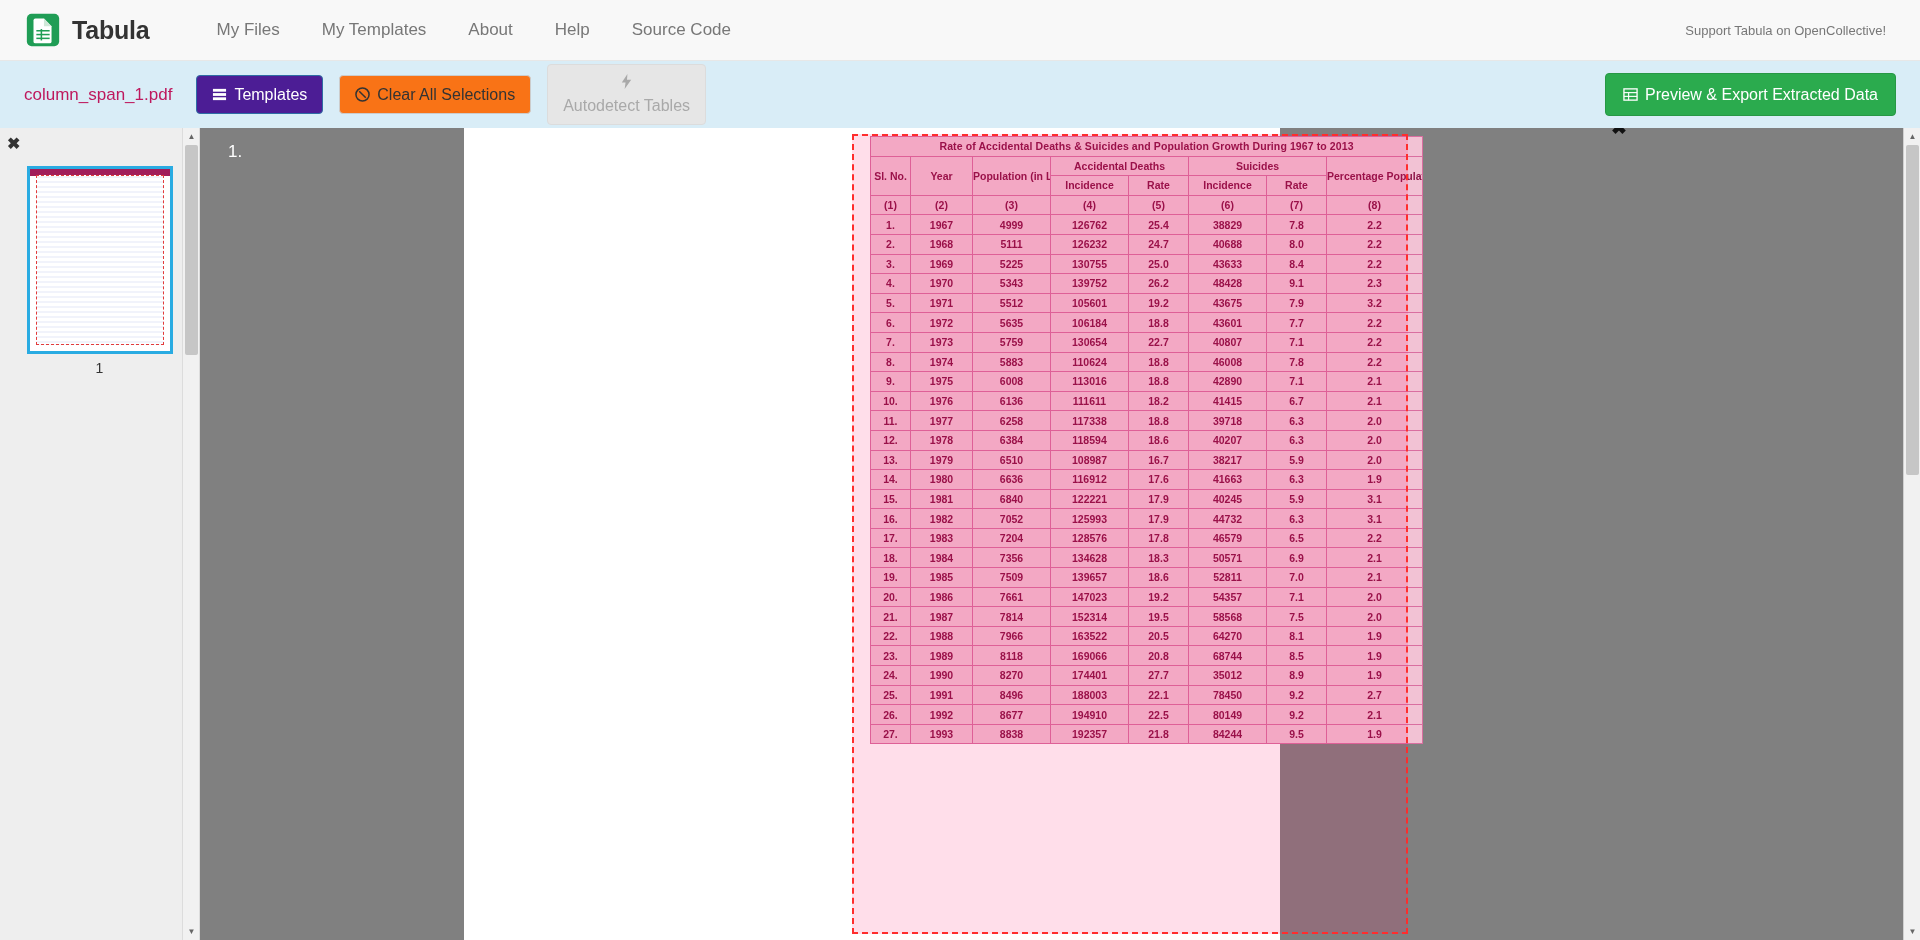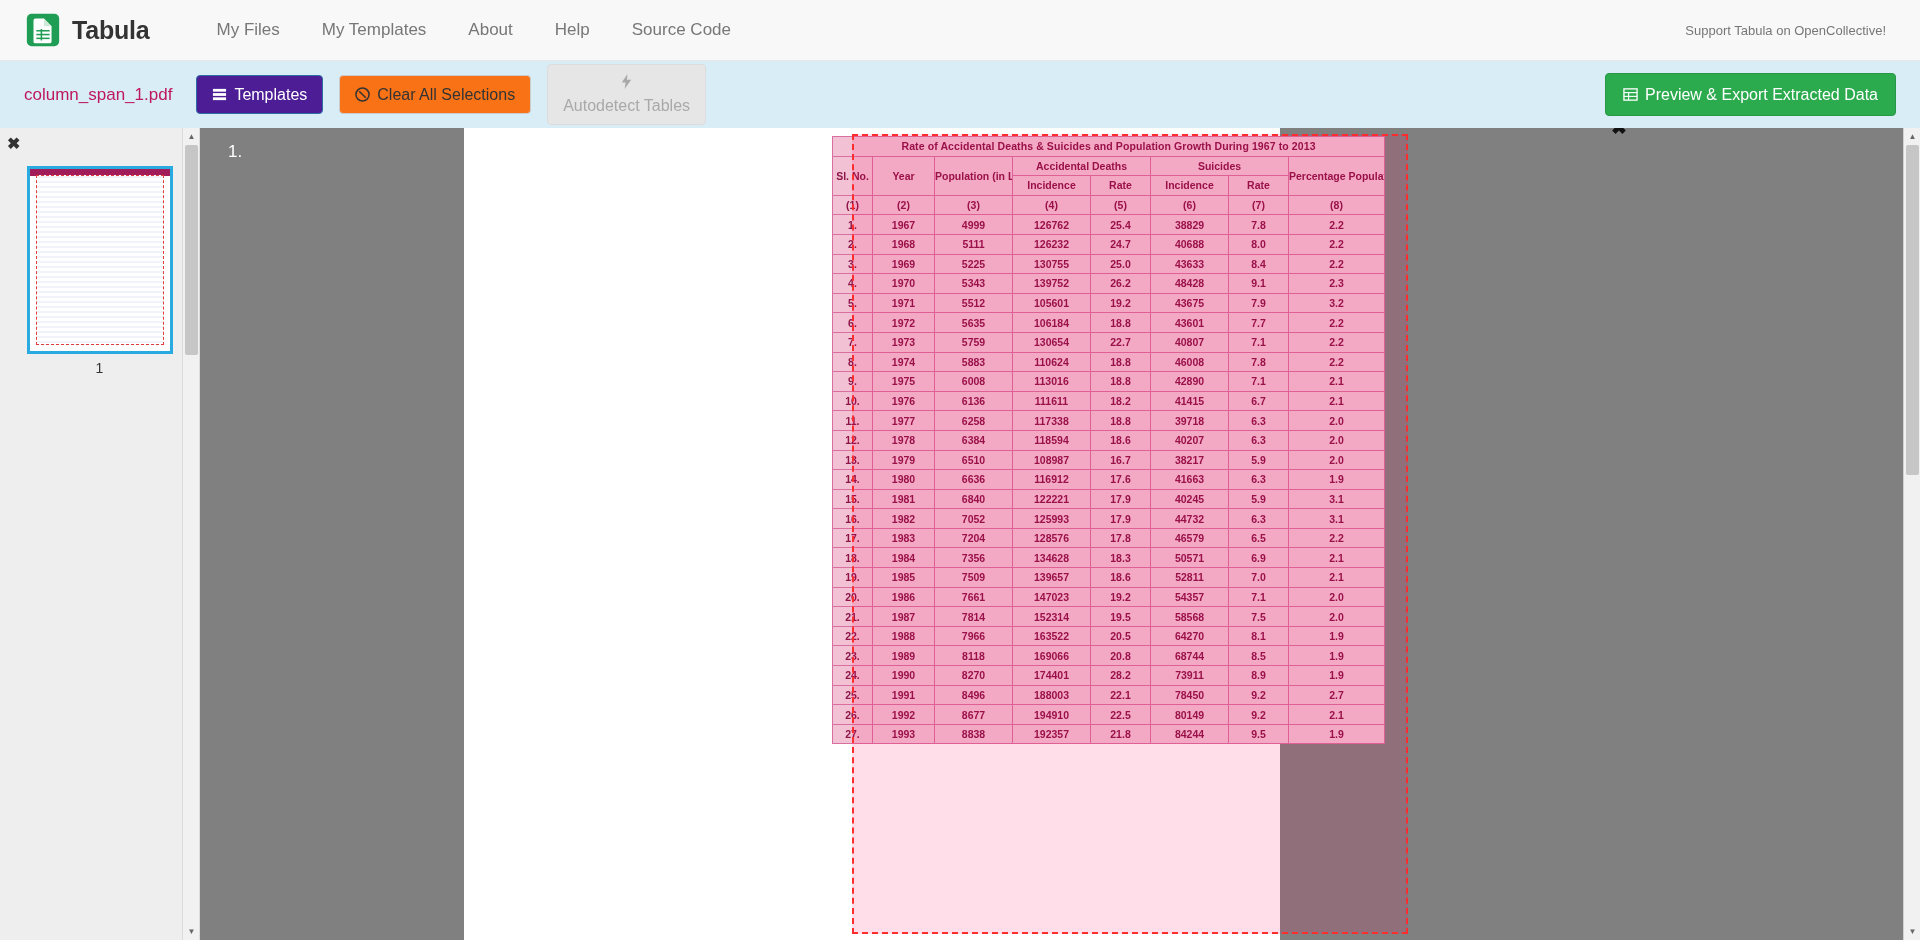--- a/index.html
+++ b/index.html
@@ -235,21 +235,21 @@
     height: 800px;
     border: 2px dashed #ff2d2d;
     background: rgba(255,0,90,0.13);
     z-index: 10;
     pointer-events: none;
   }
 
   
   .pdf-table-wrap {
     position: absolute;
-    left: 368px;
+    left: 406px;
     top: 8px;
     width: 650px;
   }
   table.pdf {
     border-collapse: collapse;
     width: 552px;
     table-layout: fixed;
     background: #f0b8ce;
   }
   table.pdf td, table.pdf th {
@@ -682,22 +682,22 @@
                 <td class="data">20.8</td>
                 <td class="data">68744</td>
                 <td class="data">8.5</td>
                 <td class="data">1.9</td>
               </tr>
               <tr>
                 <td class="data">24.</td>
                 <td class="data">1990</td>
                 <td class="data">8270</td>
                 <td class="data">174401</td>
-                <td class="data">28.2</td>
-                <td class="data">73911</td>
+                <td class="data">27.7</td>
+                <td class="data">35012</td>
                 <td class="data">8.9</td>
                 <td class="data">1.9</td>
               </tr>
               <tr>
                 <td class="data">25.</td>
                 <td class="data">1991</td>
                 <td class="data">8496</td>
                 <td class="data">188003</td>
                 <td class="data">22.1</td>
                 <td class="data">78450</td>

